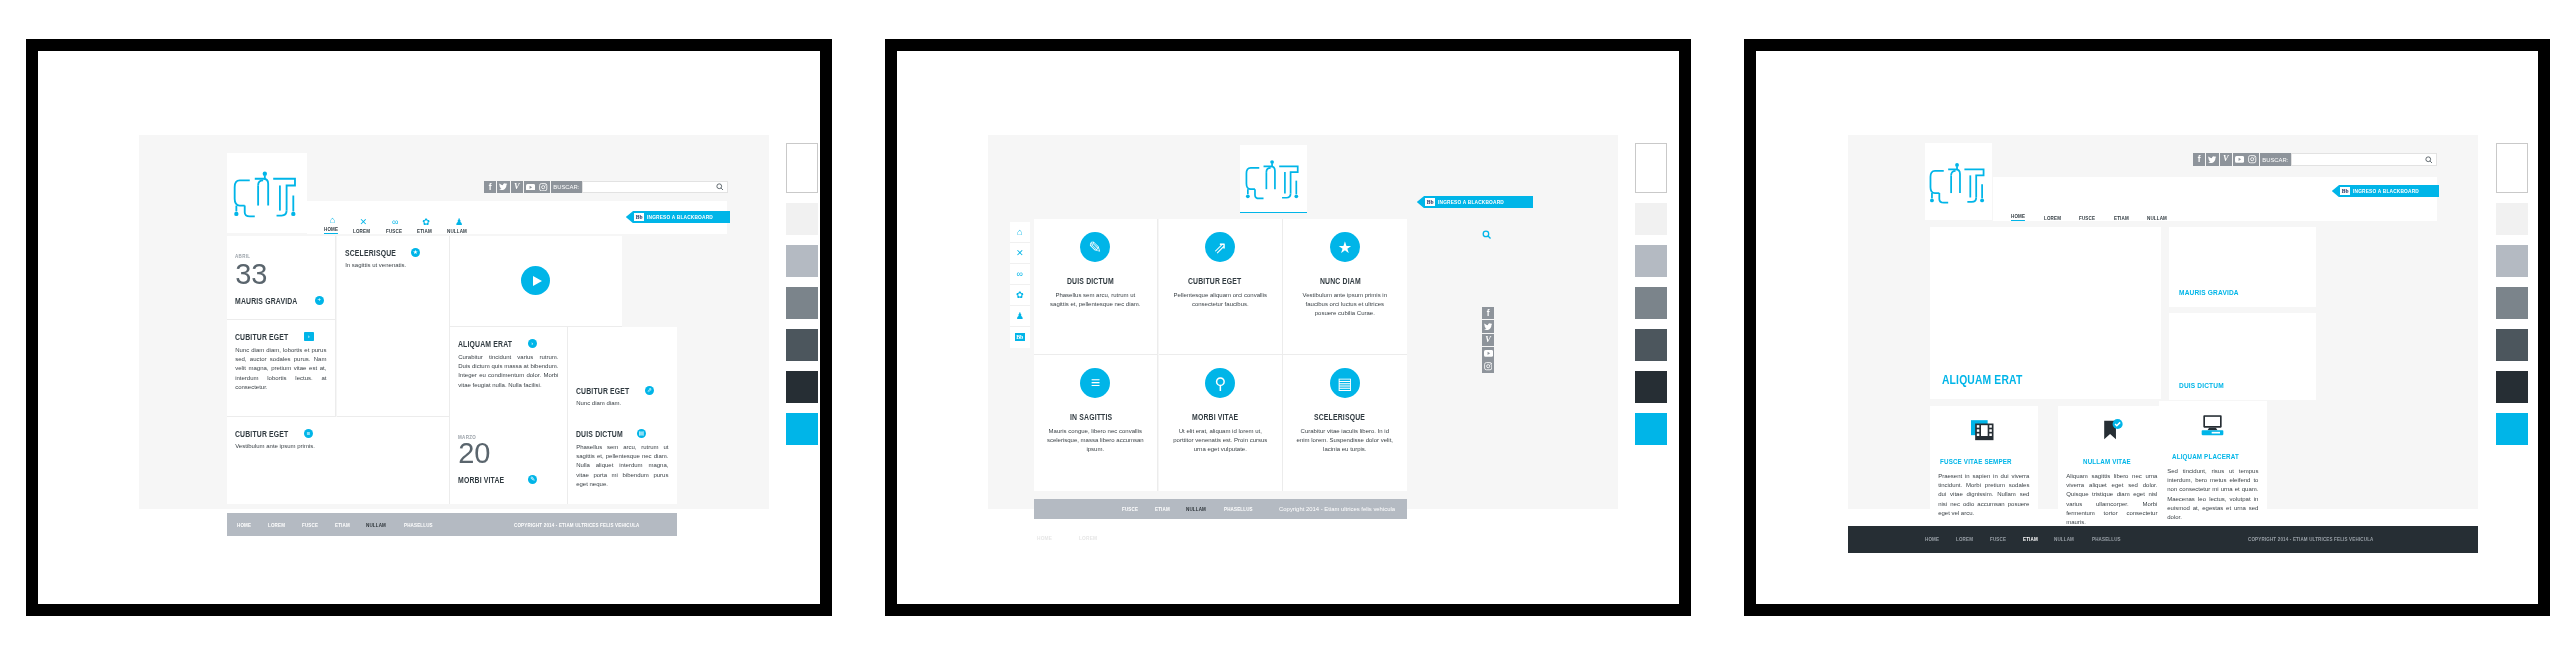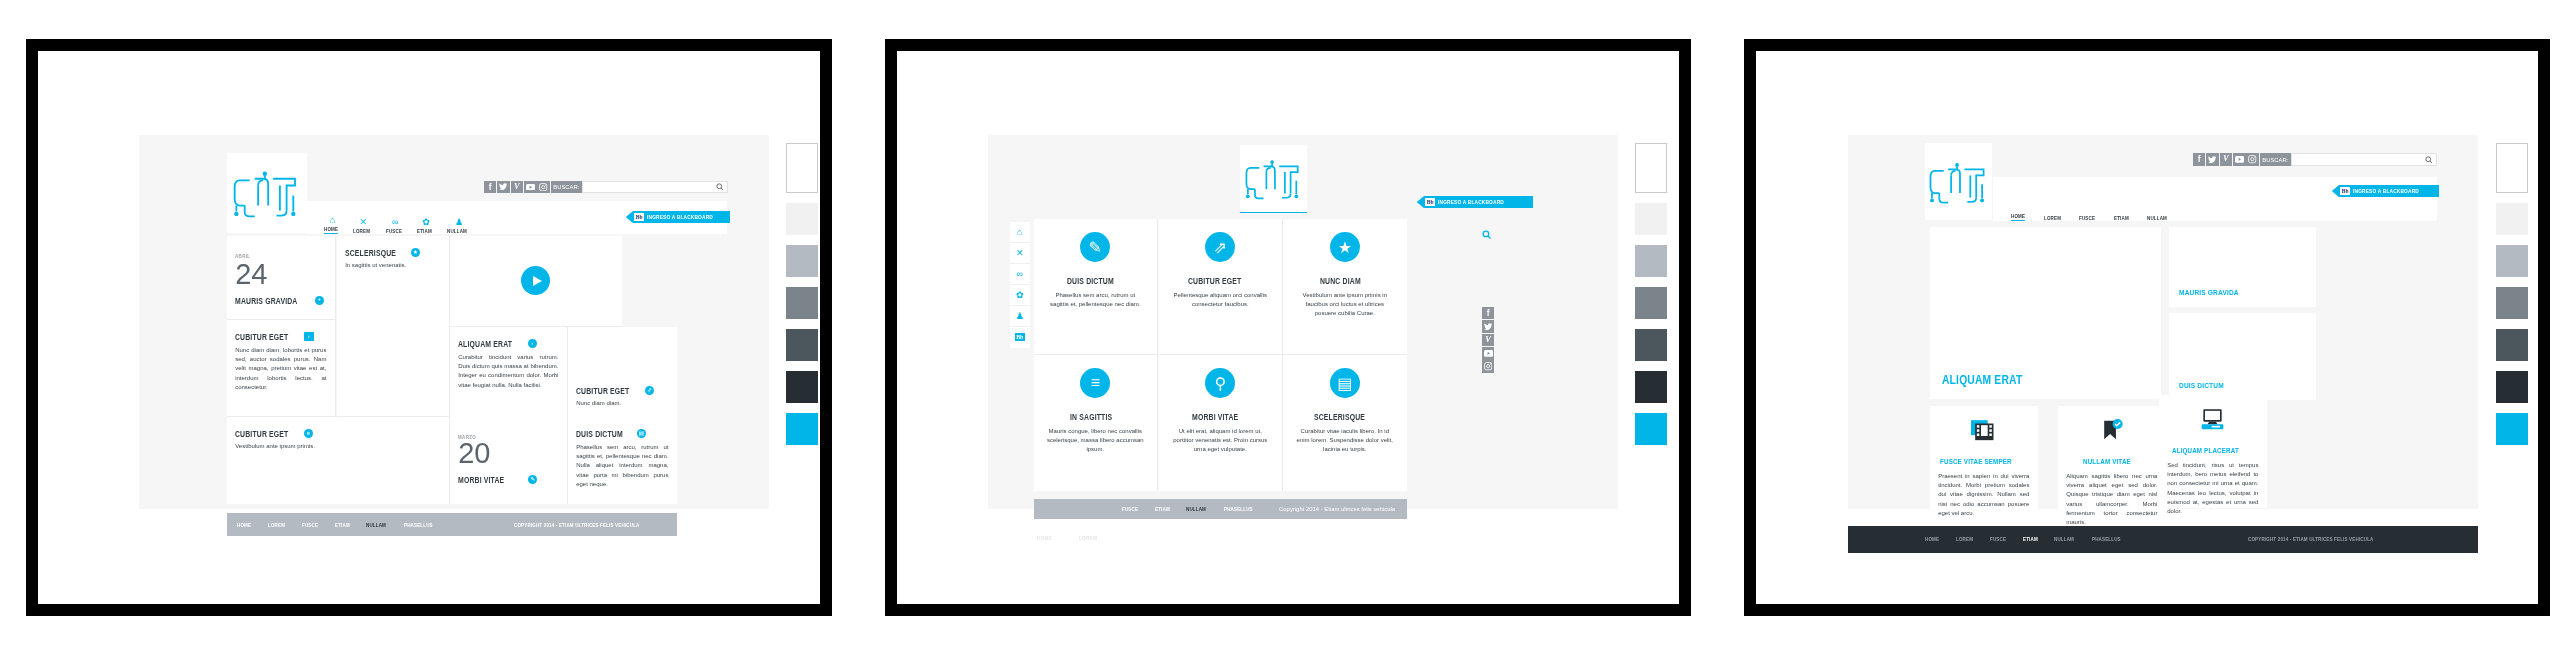--- a/index.html
+++ b/index.html
@@ -176,21 +176,21 @@
             </div>
           </div>
 
           <div class="bb" style="left:487px;top:76px;width:101px;">
             <span class="bbico">Bb</span>
             <span class="bblbl cond">INGRESO A BLACKBOARD</span>
           </div>
 
           <div class="card hair-r hair-b" style="left:88px;top:101px;width:109px;height:84px;padding:10px 8.4px;">
             <div class="month cond">ABRIL</div>
-            <div class="bignum">24</div>
+            <div class="bignum">33</div>
             <div style="margin-top:3.4px;"><span class="h-title cond">MAURIS GRAVIDA</span><span class="badge">+</span></div>
           </div>
 
           <div class="card hair-r hair-b" style="left:198px;top:101px;width:113px;height:181px;padding:8.4px;">
             <div><span class="h-title cond">SCELERISQUE</span><span class="badge">★</span></div>
             <div class="body-txt" style="text-align:left;margin-top:1.7px;">In sagittis ut venenatis.</div>
           </div>
 
           <div class="card hair-b" style="left:311px;top:101px;width:172px;height:91px;display:flex;align-items:center;justify-content:center;">
             <div class="playbtn"></div>
@@ -499,21 +499,21 @@
               <svg width="23.5" height="23.5" viewBox="0 0 28 28">
                   <path d="M5 2 h14 v22 l-7-6 -7 6 z" fill="#262e34"></path>
                   <circle cx="21" cy="6" r="6" fill="#00b5e8"></circle>
                   <path d="M18 6 l2 2 l4-4" stroke="#fff" stroke-width="1.8" fill="none"></path>
                 </svg>
             </div>
             <div class="ctr" style="margin-top:6.7px;"><span class="p3-card-title cond">NULLAM VITAE</span></div>
             <div class="body-txt" style="margin-top:4.2px;">Aliquam sagittis libero nec urna viverra aliquet eget sed dolor. Quisque tristique diam eget nisl varius ullamcorper. Morbi fermentum tortor consectetur mauris.</div>
           </div>
 
-          <div class="card" style="left:311px;top:260px;width:108px;height:113px;padding:10px 8.4px;">
+          <div class="card" style="left:311px;top:266px;width:108px;height:113px;padding:10px 8.4px;">
             <div class="ctr" style="height:30px;display:flex;align-items:center;justify-content:center;">
               <svg width="25" height="22" viewBox="0 0 30 26">
                   <rect x="4" y="0" width="22" height="15" rx="1" fill="#262e34"></rect>
                   <rect x="6" y="2" width="18" height="11" fill="#fff"></rect>
                   <path d="M11 15 h8 l2 3 h-12 z" fill="#262e34"></path>
                   <rect x="2" y="18" width="26" height="6" rx="1" fill="#00b5e8"></rect>
                   <rect x="14" y="20" width="10" height="2" fill="#fff"></rect>
                 </svg>
             </div>
             <div class="ctr" style="margin-top:6.7px;"><span class="p3-card-title cond">ALIQUAM PLACERAT</span></div>

